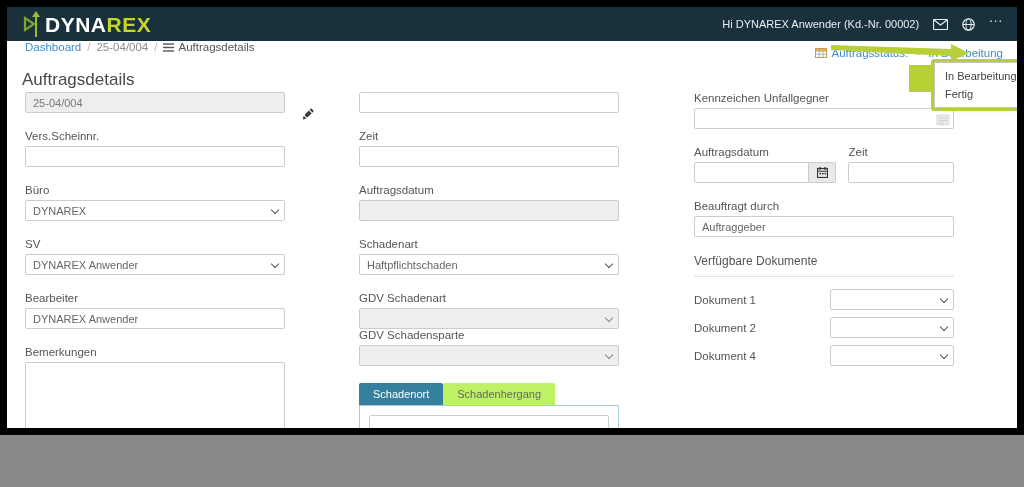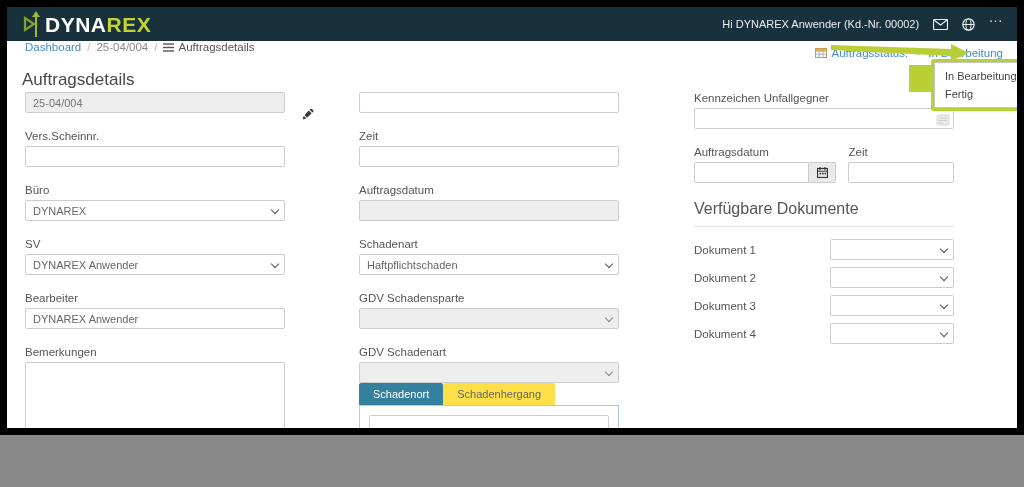--- a/index.html
+++ b/index.html
@@ -81,27 +81,27 @@
   .rel { position: relative; }
   
   .pencil { position: absolute; left: 292px; top: 99px; cursor: pointer; }
   
   .tabs { display: flex; margin-top: 0; }
   .tab {
     height: 22px; padding: 0 14px; font-size: 11px; display: flex; align-items: center;
     cursor: pointer; border-radius: 2px 2px 0 0;
   }
   .tab.active { background: #35809e; color: #fff; }
-  .tab.inactive { background: #fde047; color: #666; }
+  .tab.inactive { background: #bef264; color: #666; }
   .tab-panel {
     border: 1px solid #a5cedd; padding: 9px; height: 108px; background: #fff;
   }
   .tab-panel textarea.ctrl { height: 86px; }
   
-  .docs-header { font-size: 16px; color: #555; padding-bottom: 8px; border-bottom: 1px solid #e3e3e3; margin-bottom: 12px; margin-top: 4px; }
+  .docs-header { font-size: 12px; color: #555; padding-bottom: 8px; border-bottom: 1px solid #e3e3e3; margin-bottom: 12px; margin-top: 4px; }
   .doc-row { display: flex; align-items: center; margin-bottom: 7px; }
   .doc-row .doc-label { flex: 1; font-size: 11.5px; color: #555; }
   .doc-row .select { width: 124px; }
   
   .status-popup {
     position: absolute; left: 927px; top: 55px; width: 88px;
     background: #fff; border: 1px solid #c4c4c4;
     box-shadow: 0 0 0 3px #b9cf36, 1px 2px 4px rgba(0,0,0,.15);
     border-radius: 1px; z-index: 5; padding: 4px 0;
   }
@@ -241,29 +241,29 @@
       <label>Auftragsdatum</label>
       <input class="ctrl" disabled="" value="" style="">
     </div>
     <div class="field">
       <label>Schadenart</label>
       <div class="select">
           <span>Haftpflichtschaden</span>
           <span class="chev"></span>
         </div>
     </div>
-    <div class="field">
-      <label>GDV Schadensparte</label>
-      <div class="select disabled">
-          <span></span>
-          <span class="chev"></span>
-        </div>
-    </div>
     <div class="field" style="margin-bottom:0;">
       <label>GDV Schadenart</label>
+      <div class="select disabled">
+          <span></span>
+          <span class="chev"></span>
+        </div>
+    </div>
+    <div class="field">
+      <label>GDV Schadensparte</label>
       <div class="select disabled">
           <span></span>
           <span class="chev"></span>
         </div>
     </div>
     <div class="tabs">
       <div class="tab active">Schadenort</div>
       <div class="tab inactive">Schadenhergang</div>
     </div>
     <div class="tab-panel">
@@ -305,43 +305,40 @@
                 <rect x="7.5" y="5.8" width="1.6" height="1.6" fill="#333"></rect>
               </svg>
           </span>
         </div>
       </div>
       <div class="half">
         <label>Zeit</label>
         <input class="ctrl" value="" style="">
       </div>
     </div>
+    <div class="field">
+      <label>Beauftragt durch</label>
+      <input class="ctrl" value="Auftraggeber" style="">
+    </div>
     <div class="docs-header">Verfügbare Dokumente</div>
     <div class="doc-row">
       <span class="doc-label">Dokument 1</span>
       <div class="select">
           <span></span>
           <span class="chev"></span>
         </div>
     </div>
     <div class="doc-row">
       <span class="doc-label">Dokument 2</span>
       <div class="select">
           <span></span>
           <span class="chev"></span>
         </div>
     </div>
     <div class="doc-row">
-      <span class="doc-label">Dokument 3</span>
-      <div class="select">
-          <span></span>
-          <span class="chev"></span>
-        </div>
-    </div>
-    <div class="doc-row">
       <span class="doc-label">Dokument 4</span>
       <div class="select">
           <span></span>
           <span class="chev"></span>
         </div>
     </div>
   </div>
 
 </div>
 

